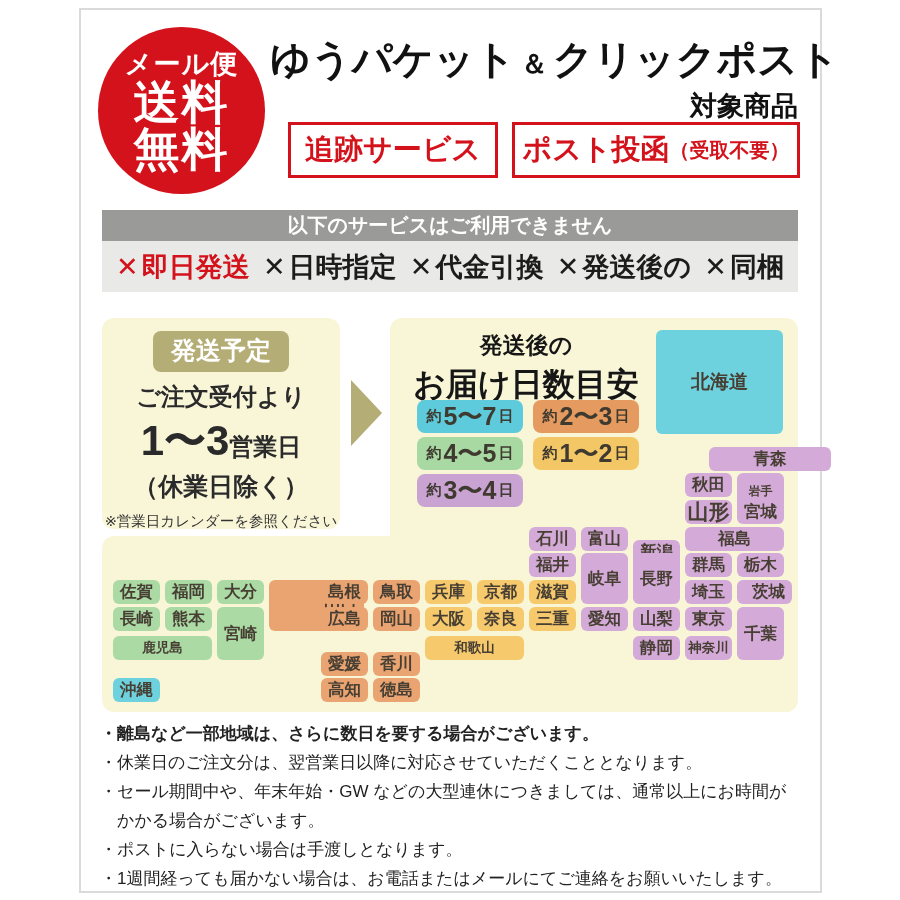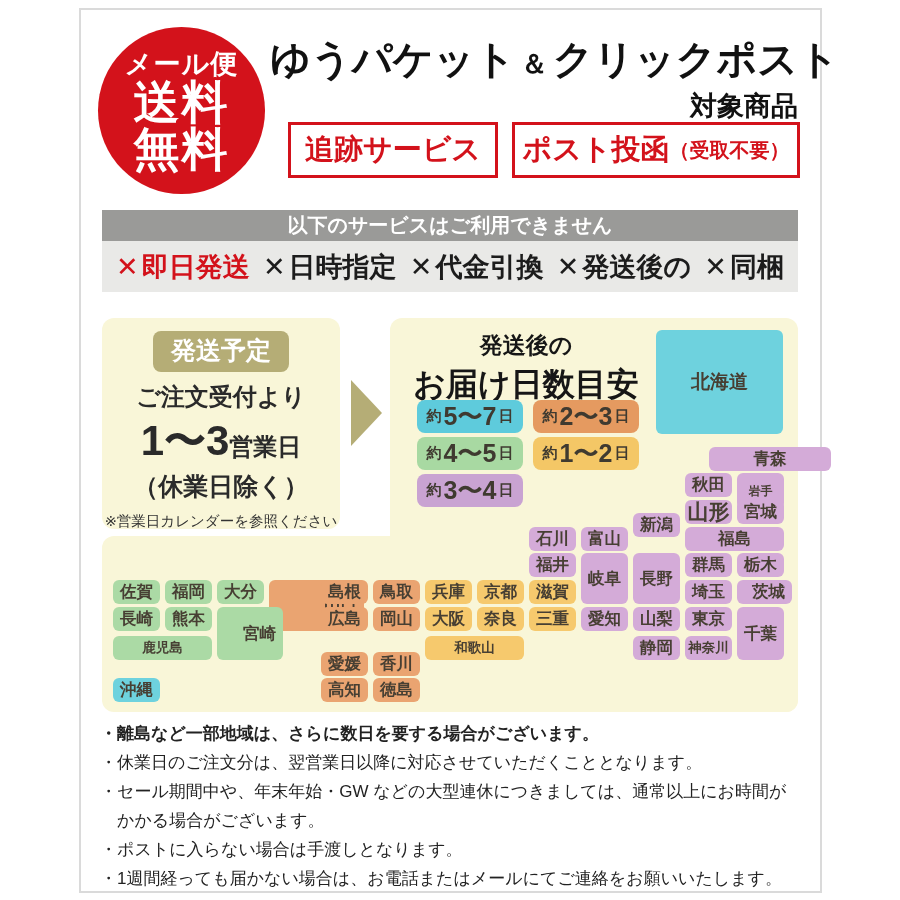--- a/index.html
+++ b/index.html
@@ -161,41 +161,41 @@
     </div>
   <div id="map-layer">
       <div class="pref" style="left: 656px; top: 330px; width: 127px; height: 104px; background: rgb(110, 210, 222); font-size: 19px;">北海道</div>
       <div class="pref" style="left: 685px; top: 447px; width: 122px; height: 24px; background: rgb(212, 171, 216); font-size: 16.5px; margin-left: 24px;">青森</div>
       <div class="pref" style="left: 685px; top: 473px; width: 47px; height: 24px; background: rgb(212, 171, 216); font-size: 16.5px;">秋田</div>
       <div class="pref" style="left: 737px; top: 473px; width: 47px; height: 36px; background: rgb(212, 171, 216); font-size: 12px;">岩手</div>
       <div class="pref" style="left: 685px; top: 500px; width: 47px; height: 24px; background: rgb(212, 171, 216); font-size: 21px;">山形</div>
       <div class="pref" style="left: 737px; top: 500px; width: 47px; height: 24px; background: rgb(212, 171, 216); font-size: 16.5px;">宮城</div>
       <div class="pref" style="left: 529px; top: 527px; width: 47px; height: 24px; background: rgb(212, 171, 216); font-size: 16.5px;">石川</div>
       <div class="pref" style="left: 581px; top: 527px; width: 47px; height: 24px; background: rgb(212, 171, 216); font-size: 16.5px;">富山</div>
-      <div class="pref" style="left: 633px; top: 513px; width: 47px; height: 24px; background: rgb(212, 171, 216); font-size: 16.5px;">新潟</div>
+      <div class="pref" style="left: 633px; top: 540px; width: 47px; height: 24px; background: rgb(212, 171, 216); font-size: 16.5px;">新潟</div>
       <div class="pref" style="left: 685px; top: 527px; width: 99px; height: 24px; background: rgb(212, 171, 216); font-size: 16.5px;">福島</div>
       <div class="pref" style="left: 529px; top: 553px; width: 47px; height: 24px; background: rgb(212, 171, 216); font-size: 16.5px;">福井</div>
       <div class="pref" style="left: 581px; top: 553px; width: 47px; height: 51px; background: rgb(212, 171, 216); font-size: 16.5px;">岐阜</div>
       <div class="pref" style="left: 633px; top: 553px; width: 47px; height: 51px; background: rgb(212, 171, 216); font-size: 16.5px;">長野</div>
       <div class="pref" style="left: 685px; top: 553px; width: 47px; height: 24px; background: rgb(212, 171, 216); font-size: 16.5px;">群馬</div>
       <div class="pref" style="left: 737px; top: 553px; width: 47px; height: 24px; background: rgb(212, 171, 216); font-size: 16.5px;">栃木</div>
       <div class="pref" style="left: 113px; top: 580px; width: 47px; height: 24px; background: rgb(171, 218, 165); font-size: 16.5px;">佐賀</div>
       <div class="pref" style="left: 165px; top: 580px; width: 47px; height: 24px; background: rgb(171, 218, 165); font-size: 16.5px;">福岡</div>
       <div class="pref" style="left: 217px; top: 580px; width: 47px; height: 24px; background: rgb(171, 218, 165); font-size: 16.5px;">大分</div>
       <div class="pref" style="left: 269px; top: 580px; width: 47px; height: 51px; background: rgb(234, 164, 113); font-size: 16.5px; padding-left: 48px;">山口</div>
       <div class="pref" style="left: 321px; top: 580px; width: 47px; height: 24px; background: rgb(234, 164, 113); font-size: 16.5px;">島根</div>
       <div class="pref" style="left: 373px; top: 580px; width: 47px; height: 24px; background: rgb(234, 164, 113); font-size: 16.5px;">鳥取</div>
       <div class="pref" style="left: 425px; top: 580px; width: 47px; height: 24px; background: rgb(246, 201, 109); font-size: 16.5px;">兵庫</div>
       <div class="pref" style="left: 477px; top: 580px; width: 47px; height: 24px; background: rgb(246, 201, 109); font-size: 16.5px;">京都</div>
       <div class="pref" style="left: 529px; top: 580px; width: 47px; height: 24px; background: rgb(246, 201, 109); font-size: 16.5px;">滋賀</div>
       <div class="pref" style="left: 685px; top: 580px; width: 47px; height: 24px; background: rgb(212, 171, 216); font-size: 16.5px;">埼玉</div>
       <div class="pref" style="left: 737px; top: 580px; width: 47px; height: 24px; background: rgb(212, 171, 216); font-size: 16.5px; padding-left: 8px;">茨城</div>
       <div class="pref" style="left: 113px; top: 607px; width: 47px; height: 24px; background: rgb(171, 218, 165); font-size: 16.5px;">長崎</div>
       <div class="pref" style="left: 165px; top: 607px; width: 47px; height: 24px; background: rgb(171, 218, 165); font-size: 16.5px;">熊本</div>
-      <div class="pref" style="left: 217px; top: 607px; width: 47px; height: 53px; background: rgb(171, 218, 165); font-size: 16.5px; padding-left: 19px;">宮崎</div>
+      <div class="pref" style="left: 217px; top: 607px; width: 47px; height: 53px; background: rgb(171, 218, 165); font-size: 16.5px;">宮崎</div>
       <div class="pref" style="left: 321px; top: 607px; width: 47px; height: 24px; background: rgb(234, 164, 113); font-size: 16.5px;">広島</div>
       <div class="pref" style="left: 373px; top: 607px; width: 47px; height: 24px; background: rgb(234, 164, 113); font-size: 16.5px;">岡山</div>
       <div class="pref" style="left: 425px; top: 607px; width: 47px; height: 24px; background: rgb(246, 201, 109); font-size: 16.5px;">大阪</div>
       <div class="pref" style="left: 477px; top: 607px; width: 47px; height: 24px; background: rgb(246, 201, 109); font-size: 16.5px;">奈良</div>
       <div class="pref" style="left: 529px; top: 607px; width: 47px; height: 24px; background: rgb(246, 201, 109); font-size: 16.5px;">三重</div>
       <div class="pref" style="left: 581px; top: 607px; width: 47px; height: 24px; background: rgb(212, 171, 216); font-size: 16.5px;">愛知</div>
       <div class="pref" style="left: 633px; top: 607px; width: 47px; height: 24px; background: rgb(212, 171, 216); font-size: 16.5px;">山梨</div>
       <div class="pref" style="left: 685px; top: 607px; width: 47px; height: 24px; background: rgb(212, 171, 216); font-size: 16.5px;">東京</div>
       <div class="pref" style="left: 737px; top: 607px; width: 47px; height: 53px; background: rgb(212, 171, 216); font-size: 16.5px;">千葉</div>
       <div class="pref" style="left: 113px; top: 636px; width: 99px; height: 24px; background: rgb(171, 218, 165); font-size: 13.5px;">鹿児島</div>

